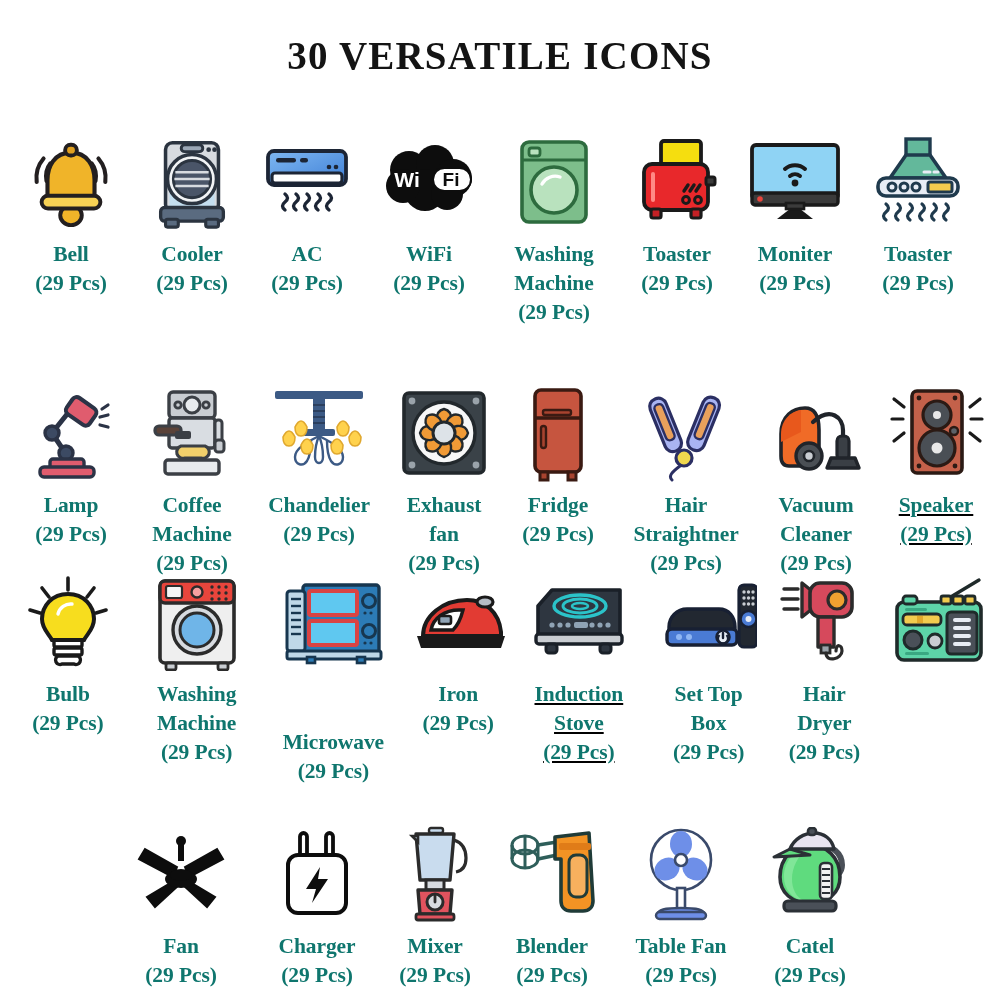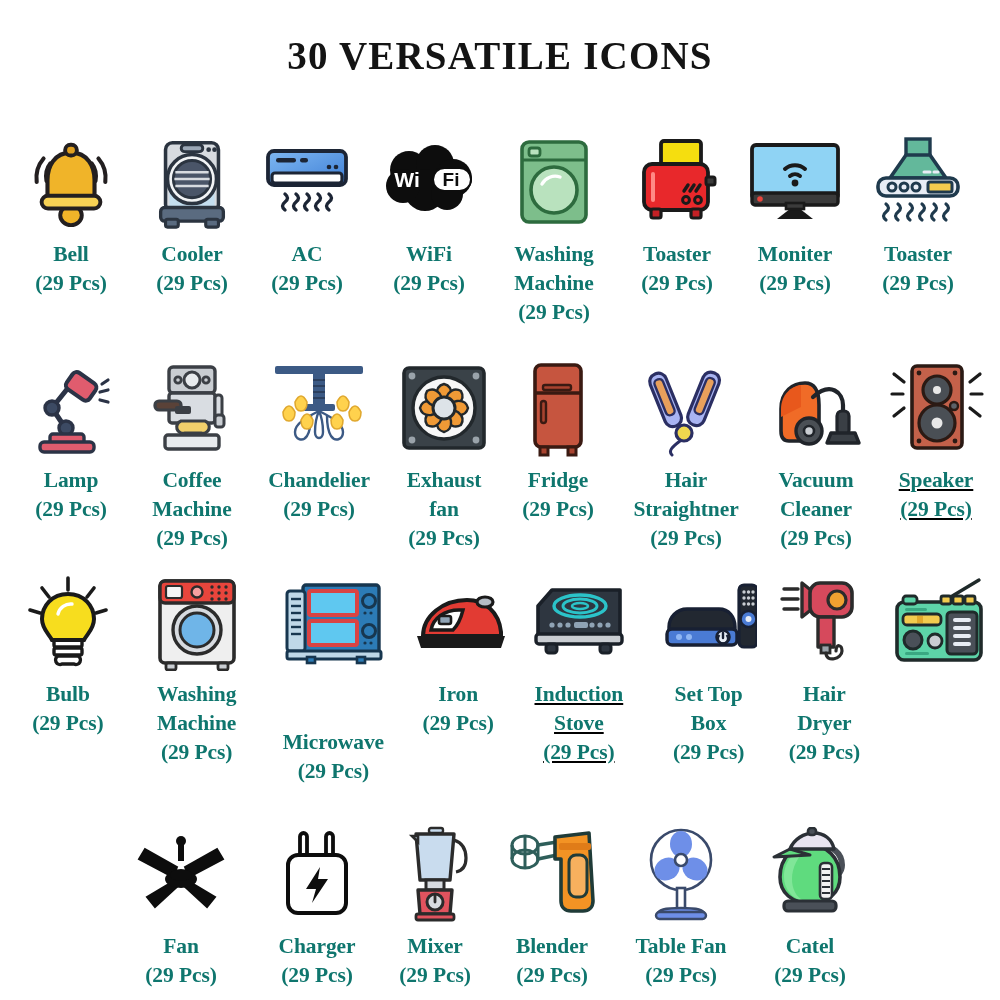--- a/index.html
+++ b/index.html
@@ -252,21 +252,21 @@
           </g>
         </svg>
       </div>
       <div class="cap">
         <span>Toaster</span>
         <span class="pcs">(29 Pcs)</span>
       </div>
     </div>
   </div>
 
-  <div class="grid-row" style="top:356px;">
+  <div class="grid-row" style="top:381px;">
 
     <div class="cell" style="margin-left:12px;width:118px;">
       <div class="icon-box">
         <svg width="98" height="96" viewBox="0 0 98 96">
           <g stroke="#2b3346" stroke-width="5" stroke-linecap="round" fill="none">
             <line x1="30" y1="48" x2="46" y2="28"></line>
               <line x1="30" y1="48" x2="42" y2="66"></line>
           </g>
           <g transform="rotate(35 58 28)">
             <rect x="44" y="16" width="28" height="20" rx="5" fill="#E05C6E" stroke="#2b3346" stroke-width="4"></rect>

